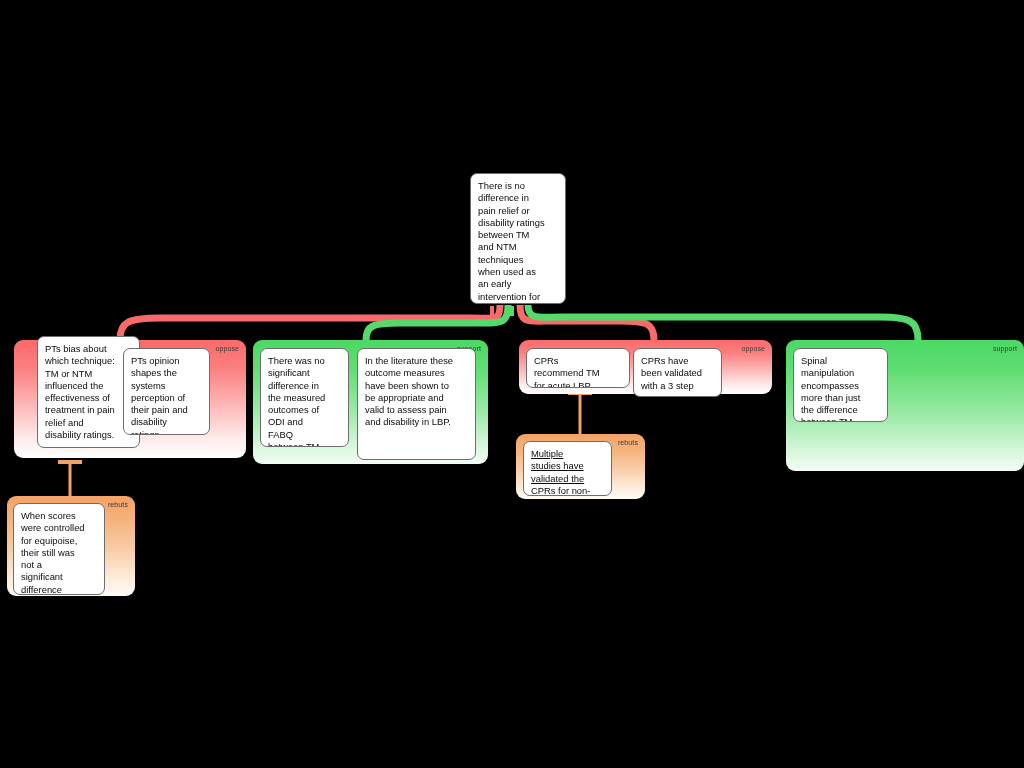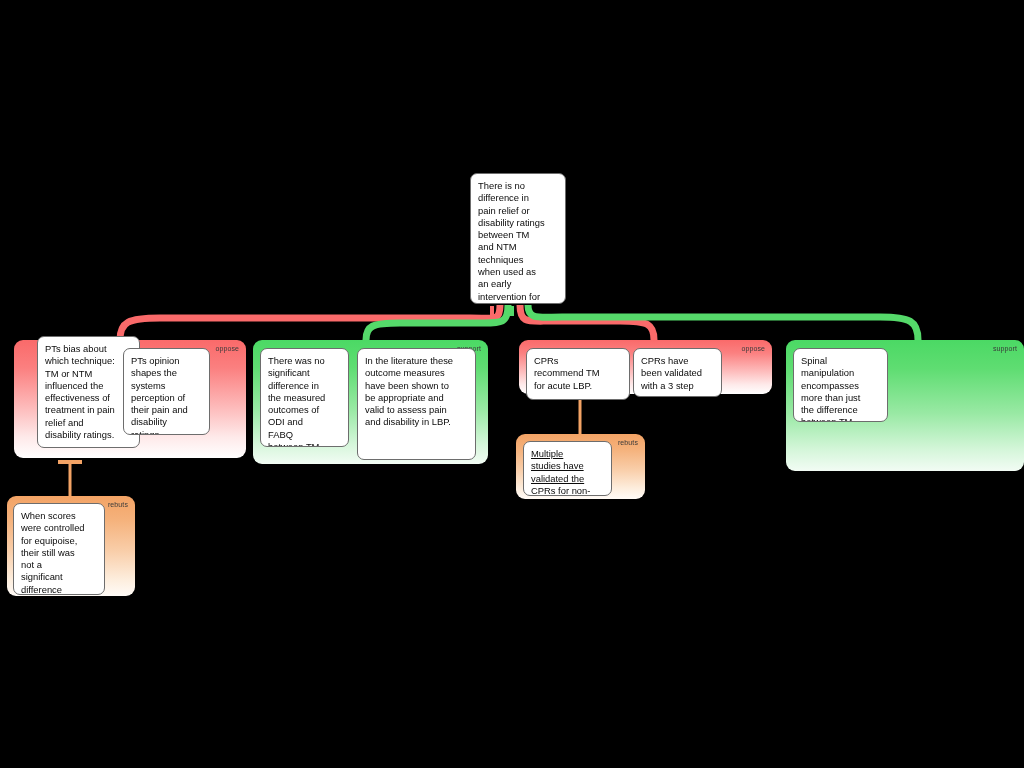--- a/index.html
+++ b/index.html
@@ -123,21 +123,21 @@
   <div class="claim" style="left:260px; top:348px; width:89px; height:99px;">
     <span>There was no significant difference in the measured outcomes of ODI and FABQ between TM and NTM.</span>
   </div>
   <div class="claim" style="left:357px; top:348px; width:119px; height:112px;">
     <span>In the literature these outcome measures have been shown to be appropriate and valid to assess pain and disability in LBP.</span>
   </div>
 
   <div class="group oppose" style="left:519px; top:340px; width:253px; height:54px;">
     <span class="group-label">oppose</span>
   </div>
-  <div class="claim" style="left:526px; top:348px; width:104px; height:52px;">
+  <div class="claim" style="left:526px; top:348px; width:104px; height:40px;">
     <span>CPRs recommend TM for acute LBP.</span>
   </div>
   <div class="claim" style="left:633px; top:348px; width:89px; height:49px;">
     <span>CPRs have been validated with a 3 step process.</span>
   </div>
 
   <div class="group support" style="left:786px; top:340px; width:238px; height:131px;">
     <span class="group-label">support</span>
   </div>
   <div class="claim" style="left:793px; top:348px; width:95px; height:74px;">

